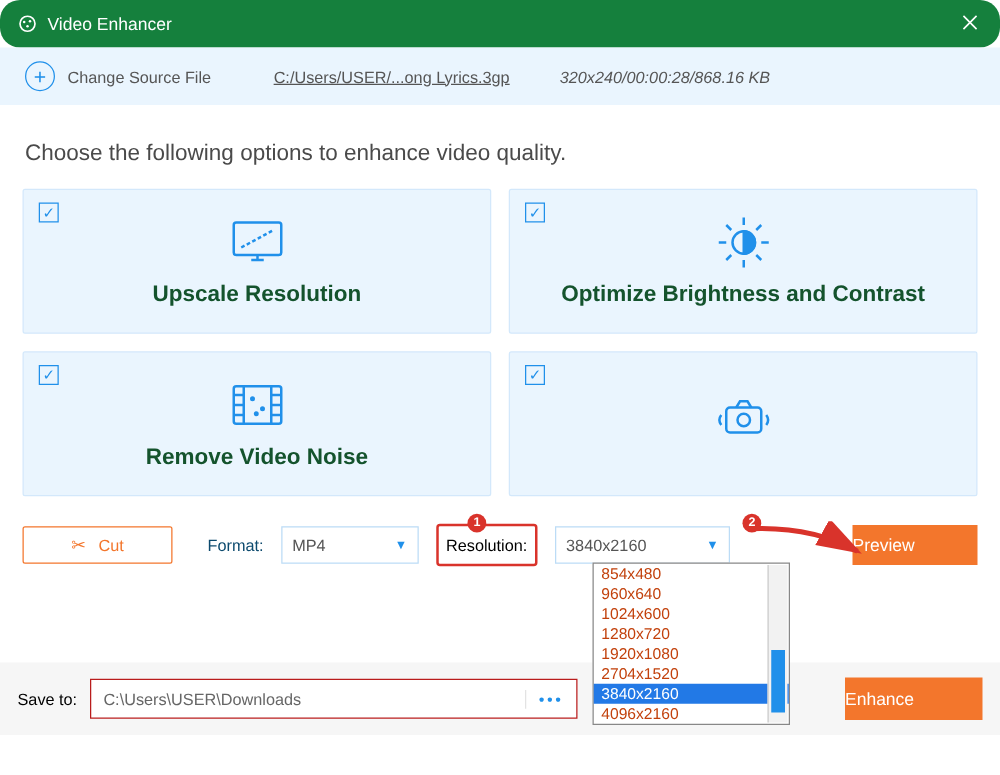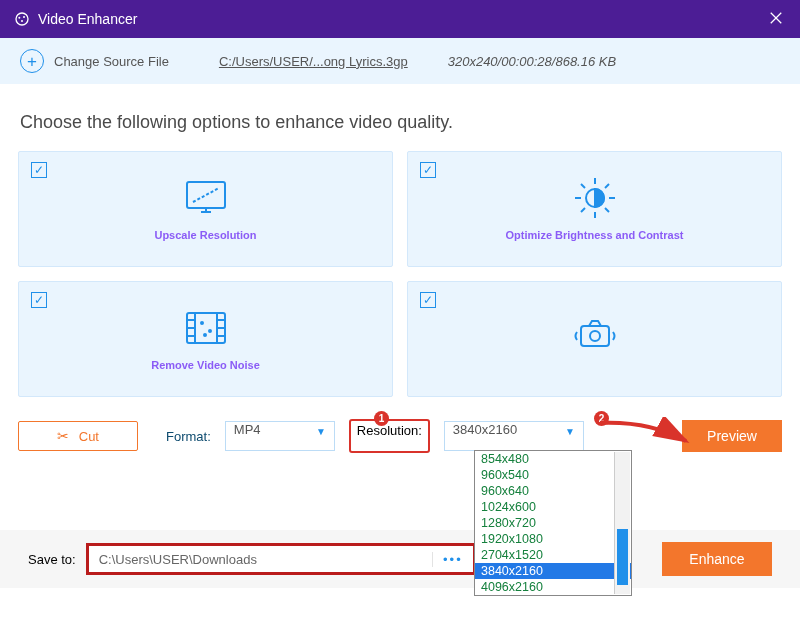--- a/index.html
+++ b/index.html
@@ -1,61 +1,61 @@
 <!DOCTYPE html>
 <html><head>
 <meta charset="utf-8">
 <style>
 * { box-sizing: border-box; margin: 0; padding: 0; font-family: "Segoe UI", Arial, sans-serif; }
 body { width: 800px; height: 620px; background: #fff; position: relative; overflow: hidden; }
 
-.titlebar { height: 38px; background: #4c1d95; color: #fff; display: flex; align-items: center; padding: 0 14px; font-size: 14px; }
+.titlebar { height: 38px; background: #15803d; color: #fff; display: flex; align-items: center; padding: 0 14px; font-size: 14px; border-radius: 16px; }
 .titlebar .title-icon { width: 16px; height: 16px; margin-right: 8px; }
 .titlebar .title { flex: 1; }
 .titlebar .close { width: 20px; text-align: center; font-size: 18px; cursor: pointer; }
 
 .subbar { height: 46px; background: #eaf5fe; display: flex; align-items: center; padding: 0 20px; font-size: 13px; color: #444; }
 .subbar .change-src { display: flex; align-items: center; color: #555; cursor: pointer; margin-right: 50px; }
 .plus-circ { width: 24px; height: 24px; border: 1.5px solid #2090ea; border-radius: 50%; color: #2090ea; display: flex; align-items: center; justify-content: center; margin-right: 10px; font-size: 17px; line-height: 1; }
 .subbar .path { margin-right: 40px; color: #555; text-decoration: underline; }
 .subbar .meta { color: #555; font-style: italic; }
 
 .desc { padding: 28px 20px 18px; font-size: 18px; color: #4a4a4a; }
 
 .cards { display: grid; grid-template-columns: 1fr 1fr; gap: 14px; padding: 0 18px; }
 .card { background: #eaf5fe; border: 1px solid #d3e8fb; border-radius: 2px; height: 116px; position: relative; padding: 12px; display: flex; flex-direction: column; align-items: center; justify-content: center; cursor: pointer; }
 .card .check { position: absolute; top: 10px; left: 12px; width: 16px; height: 16px; border: 1.5px solid #2090ea; display: flex; align-items: center; justify-content: center; color: #2090ea; font-size: 12px; }
 .card .ic { color: #2090ea; margin-bottom: 10px; height: 42px; display: flex; align-items: center; }
-.card .lbl { font-weight: 700; font-size: 11px; color: #8b5cf6; }
+.card .lbl { font-weight: 700; font-size: 18px; color: #14532d; }
 
 .controls { display: flex; align-items: center; padding: 22px 18px 0; gap: 14px; font-size: 13px; position: relative; }
 .cut-btn { width: 120px; height: 30px; border: 1px solid #f3762c; color: #f3762c; background: #fff; display: flex; align-items: center; justify-content: center; gap: 10px; cursor: pointer; border-radius: 2px; }
 .scissors { font-size: 14px; }
 .fl { color: #0c4a6e; margin-left: 14px; }
-.select { width: 110px; height: 30px; border: 1px solid #bcdcf6; display: flex; align-items: flex-end; justify-content: space-between; padding: 13px 8px; color: #555; cursor: pointer; gap: 20px; }
+.select { width: 110px; height: 30px; border: 1px solid #bcdcf6; display: flex; align-items: center; justify-content: space-between; padding: 0 8px; color: #555; cursor: pointer; gap: 20px; }
 .select .arrow { color: #2090ea; font-size: 10px; }
-.res-label-wrap { padding: 2px 6px; border: 2.5px solid #d9332b; border-radius: 3px; display: flex; align-items: flex-start; height: 34px; }
-.preview-btn { width: 100px; height: 32px; background: #f3762c; color: #fff; display: flex; align-items: center; justify-content: center; cursor: pointer; margin-left: auto; font-size: 14px; }
+.res-label-wrap { padding: 2px 6px; border: 2.5px solid #d9332b; border-radius: 3px; display: flex; align-items: center; height: 34px; }
+.preview-btn { width: 100px; height: 32px; background: #f3762c; color: #fff; display: flex; align-items: center; justify-content: flex-start; cursor: pointer; margin-left: auto; font-size: 14px; }
 
 .badge { position: absolute; width: 15px; height: 15px; background: #d9332b; color: #fff; border-radius: 50%; font-size: 10px; font-weight: bold; display: flex; align-items: center; justify-content: center; }
 .badge1 { top: 14px; left: 374px; }
 .badge2 { top: 14px; left: 594px; }
 
 .dropdown { position: absolute; top: 450px; left: 474px; width: 158px; border: 1px solid #888; background: #fff; z-index: 30; font-size: 12.5px; }
-.dropdown .opt { padding: 1px 6px; cursor: pointer; color: #15803d; }
+.dropdown .opt { padding: 1px 6px; cursor: pointer; color: #c2410c; }
 .dropdown .opt.sel { background: #2279e6; color: #fff; }
 .dropdown .sbar { position: absolute; right: 1px; top: 1px; bottom: 1px; width: 16px; border-left: 1px solid #ccc; background: #f2f2f2; }
 .dropdown .sbar::after { content: ""; position: absolute; left: 2px; right: 2px; top: 54%; height: 40%; background: #2090ea; }
 
 .arrow-ann { position: absolute; top: 417px; left: 590px; z-index: 25; pointer-events: none; }
 
-.save-row { position: absolute; bottom: 32px; left: 0; right: 0; height: 58px; background: #f6f6f6; display: flex; align-items: center; padding: 0 28px; gap: 10px; font-size: 13px; }
-.save-path { flex: 1; height: 32px; border: 3px solid #b91c1c; background: #fff; display: flex; align-items: center; padding: 0 10px; color: #666; justify-content: space-between; max-width: 390px; }
+.save-row { position: absolute; bottom: 32px; left: 0; right: 0; height: 58px; background: #f6f6f6; display: flex; align-items: center; padding: 0 14px; gap: 10px; font-size: 13px; }
+.save-path { flex: 1; height: 32px; border: 1px solid #b91c1c; background: #fff; display: flex; align-items: center; padding: 0 10px; color: #666; justify-content: space-between; max-width: 390px; }
 .save-path .dots { color: #2090ea; letter-spacing: 2px; padding-left: 10px; border-left: 1px solid #e3e3e3; cursor: pointer; }
-.enhance-btn { width: 110px; height: 34px; background: #f3762c; color: #fff; display: flex; align-items: center; justify-content: center; cursor: pointer; margin-left: auto; font-size: 14px; }
+.enhance-btn { width: 110px; height: 34px; background: #f3762c; color: #fff; display: flex; align-items: center; justify-content: flex-start; cursor: pointer; margin-left: auto; font-size: 14px; }
 </style>
 </head>
 <body>
 
 <div class="titlebar">
   <span class="title-icon">
     <svg viewBox="0 0 24 24" width="16" height="16" fill="#fff">
         <circle cx="12" cy="12" r="9" fill="none" stroke="#fff" stroke-width="2"></circle>
         <circle cx="8" cy="10" r="1.5"></circle>
         <circle cx="15" cy="9" r="1.5"></circle>
@@ -167,21 +167,20 @@
   <div class="preview-btn">
     <span>Preview</span>
   </div>
   <span class="badge badge1">1</span>
   <span class="badge badge2">2</span>
 </div>
 
 <div class="dropdown" id="dd">
   <div class="sbar"></div>
 <div class="opt">854x480</div>
-    <div class="opt">960x540</div>
     <div class="opt">960x640</div>
     <div class="opt">1024x600</div>
     <div class="opt">1280x720</div>
     <div class="opt">1920x1080</div>
     <div class="opt">2704x1520</div>
     <div class="opt sel">3840x2160</div>
     <div class="opt">4096x2160</div>
   </div>
 
 <svg class="arrow-ann" width="110" height="38">

